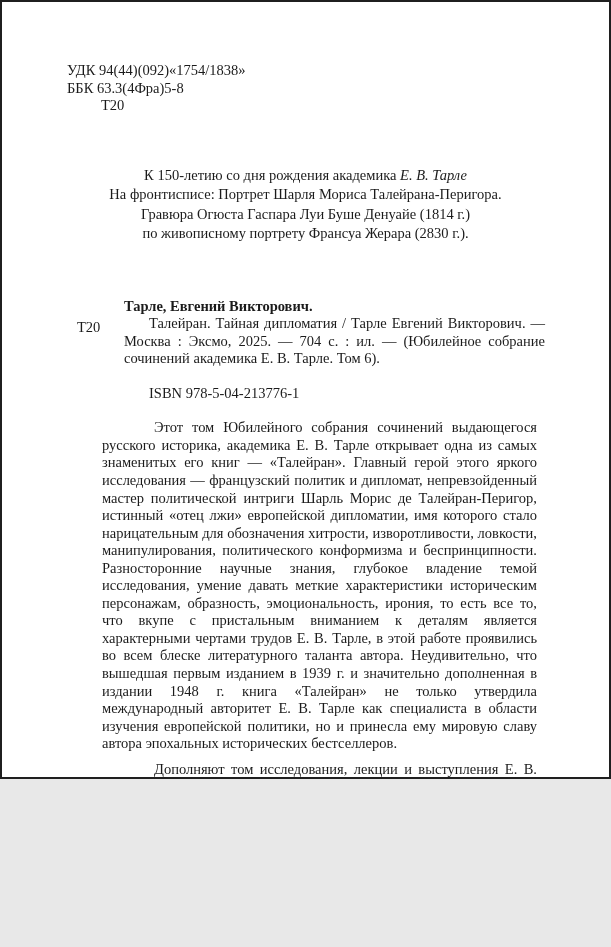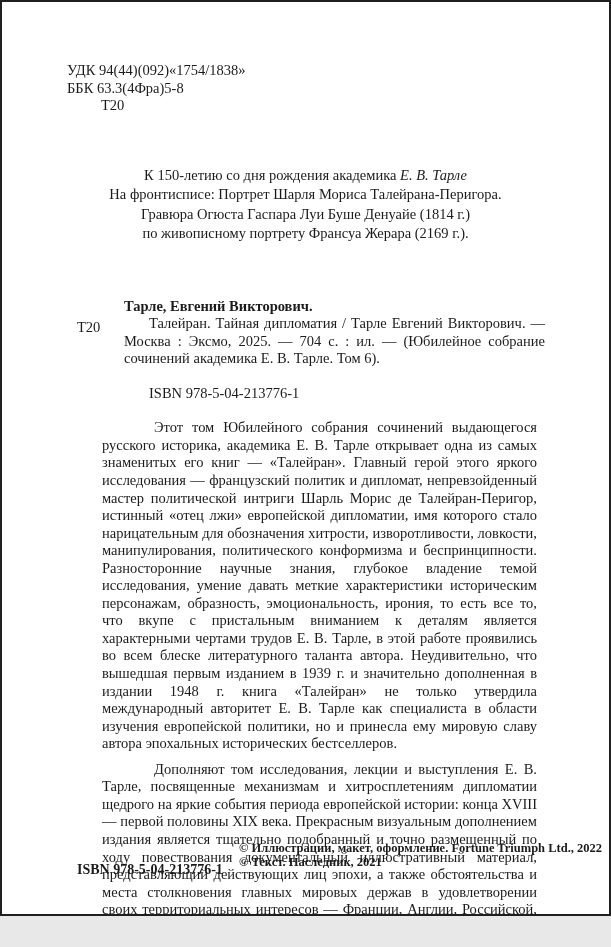--- a/index.html
+++ b/index.html
@@ -1,19 +1,19 @@
 <!DOCTYPE html>
 <html><head>
 <meta charset="utf-8">
 <style>
   html, body { margin: 0; padding: 0; background: #e8e8e8; }
   .page {
     position: relative;
     width: 611px;
-    height: 916px;
+    height: 779px;
     box-sizing: border-box;
     background: #ffffff;
     border: 2px solid #1f1f1f;
     font-family: "Liberation Serif", "DejaVu Serif", serif;
     color: #1b1b1b;
     overflow: hidden;
   }
   .top-codes {
     padding-top: 60px;
     padding-left: 65px;
@@ -92,21 +92,21 @@
   <div class="top-codes">
     <div class="code-line1">УДК 94(44)(092)«1754/1838»</div>
     <div class="code-line2">ББК 63.3(4Фра)5-8</div>
     <div class="code-line3">Т20</div>
   </div>
 
   <div class="dedication">
     <div><span>К 150-летию со дня рождения академика </span><span class="italic">Е. В. Тарле</span></div>
     <div>На фронтисписе: Портрет Шарля Мориса Талейрана-Перигора.</div>
     <div>Гравюра Огюста Гаспара Луи Буше Денуайе (1814 г.)</div>
-    <div>по живописному портрету Франсуа Жерара (2169 г.).</div>
+    <div>по живописному портрету Франсуа Жерара (2830 г.).</div>
   </div>
 
   <div class="catalog">
     <span class="margin-code">Т20</span>
     <div class="author-heading">Тарле, Евгений Викторович.</div>
     <div class="description">Талейран. Тайная дипломатия / Тарле Евгений Викторович. — Москва : Эксмо, 2025. — 704 с. : ил. — (Юбилейное собрание сочинений академика Е. В. Тарле. Том 6).</div>
     <div class="isbn-mid">ISBN 978-5-04-213776-1</div>
   </div>
 
   <div class="annotation">

